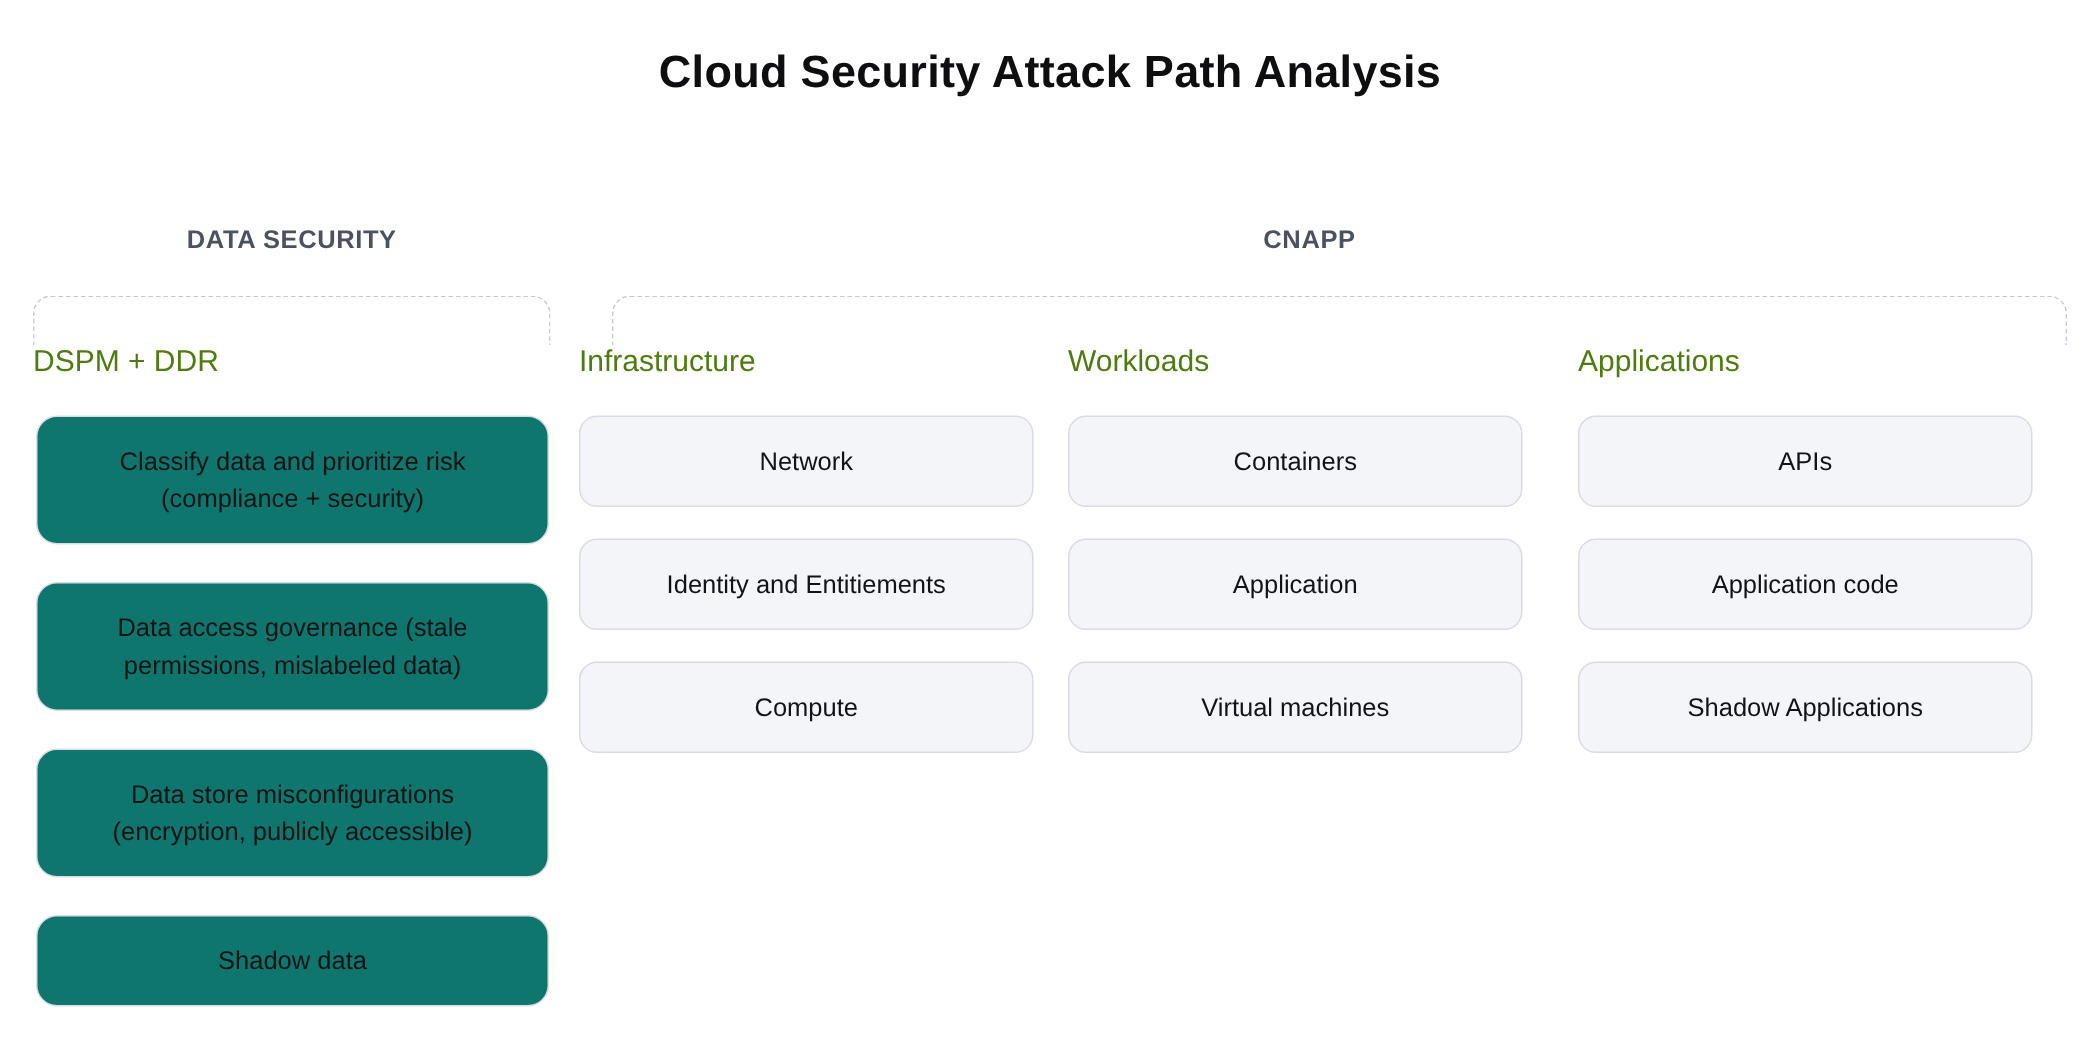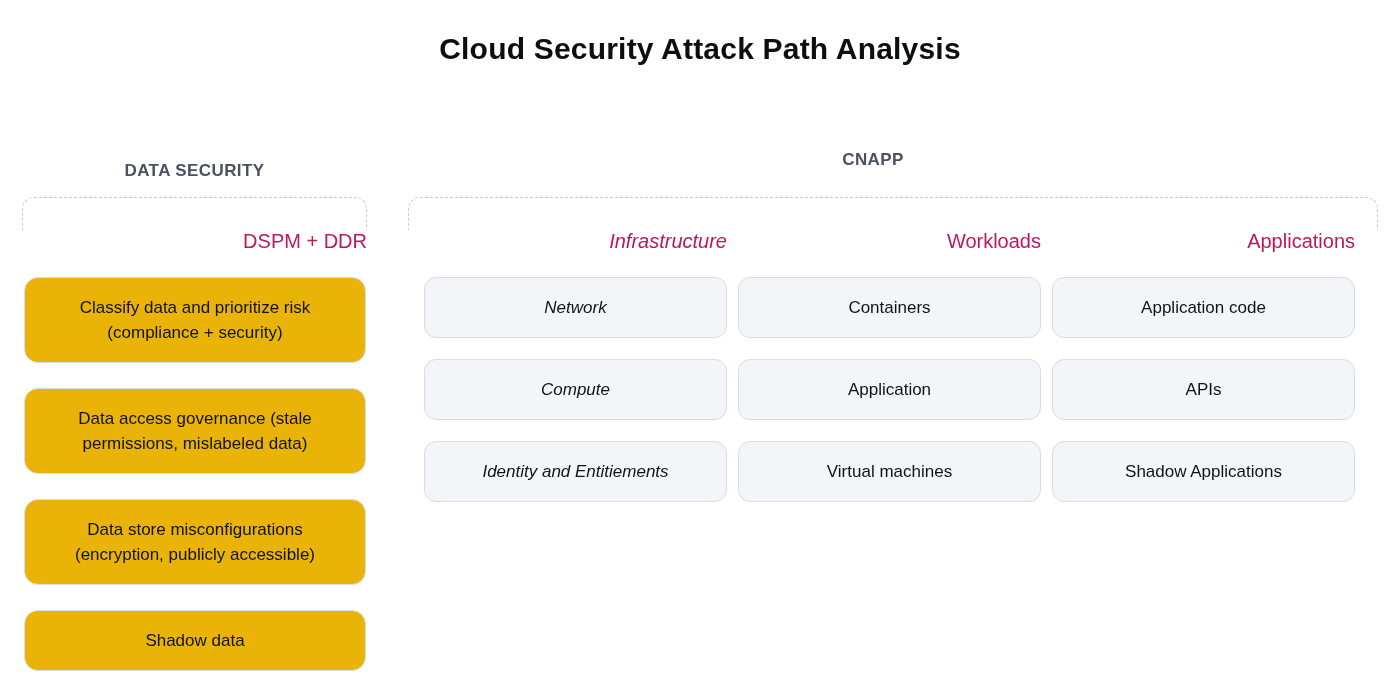--- a/index.html
+++ b/index.html
@@ -25,37 +25,37 @@
   }
   .section-header {
     position: absolute;
     top: 150px;
     text-align: center;
     font-size: 17px;
     font-weight: 700;
     color: #4a5160;
     letter-spacing: 0.4px;
   }
-  .section-header.left  { left: 22px;  width: 345px; margin-top: 11px; }
+  .section-header.left  { left: 22px;  width: 345px; }
   .section-header.right { left: 388px; width: 970px; }
   .bracket {
     position: absolute;
     top: 197px;
     height: 33px;
     border: 1px dashed #c6cad5;
     border-bottom: none;
     border-radius: 12px 12px 0 0;
   }
   .bracket.left  { left: 22px;  width: 345px; }
   .bracket.right { left: 408px; width: 970px; }
   .subheader {
     font-size: 20px;
     font-weight: 400;
-    color: #be185d;
-    text-align: right;
+    color: #4d7c0f;
+    text-align: left;
     line-height: 24px;
   }
   .group-label {
     position: absolute;
     top: 229px;
     left: 22px;
     width: 345px;
   }
   .left-col {
     position: absolute;
@@ -69,21 +69,21 @@
   .box {
     display: flex;
     align-items: center;
     justify-content: center;
     text-align: center;
     font-size: 17px;
     line-height: 25px;
     color: #111317;
   }
   .box.white {
-    background: #eab308;
+    background: #0f766e;
     border: 1px solid #d9dde6;
     border-radius: 14px;
     padding: 17px 28px;
     min-height: 59px;
   }
   .cnapp-col {
     position: absolute;
     top: 229px;
     width: 303px;
   }
@@ -93,22 +93,22 @@
     flex-direction: column;
     gap: 21px;
   }
   .box.gray {
     background: #f4f5f9;
     border: 1px solid #d9dce5;
     border-radius: 12px;
     height: 61px;
     padding: 0 14px;
   }
-  .col-infrastructure { left: 424px; font-style: italic; }
-  .col-workloads      { left: 738px; }
+  .col-infrastructure { left: 386px; }
+  .col-workloads      { left: 712px; }
   .col-applications   { left: 1052px; }
 </style>
 </head>
 <body>
 
 <div class="page">
 
   <div class="title">Cloud Security Attack Path Analysis</div>
 
   <div class="section-header left">DATA SECURITY</div>
@@ -122,36 +122,36 @@
     <div class="box white">Shadow data</div>
   </div>
 
   <div class="section-header right">CNAPP</div>
   <div class="bracket right"></div>
 
   <div class="cnapp-col col-infrastructure">
     <div class="subheader">Infrastructure</div>
     <div class="col-boxes">
       <div class="box gray">Network</div>
+      <div class="box gray">Identity and Entitiements</div>
       <div class="box gray">Compute</div>
-      <div class="box gray">Identity and Entitiements</div>
     </div>
   </div>
 
   <div class="cnapp-col col-workloads">
     <div class="subheader">Workloads</div>
     <div class="col-boxes">
       <div class="box gray">Containers</div>
       <div class="box gray">Application</div>
       <div class="box gray">Virtual machines</div>
     </div>
   </div>
 
   <div class="cnapp-col col-applications">
     <div class="subheader">Applications</div>
     <div class="col-boxes">
+      <div class="box gray">APIs</div>
       <div class="box gray">Application code</div>
-      <div class="box gray">APIs</div>
       <div class="box gray">Shadow Applications</div>
     </div>
   </div>
 
 </div>
 
 </body></html>

